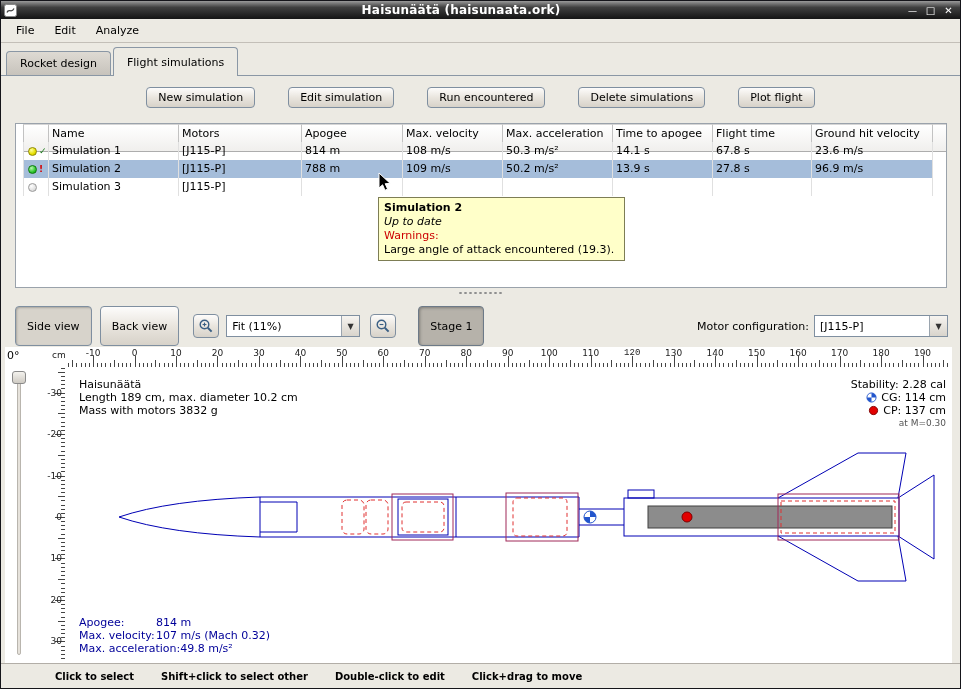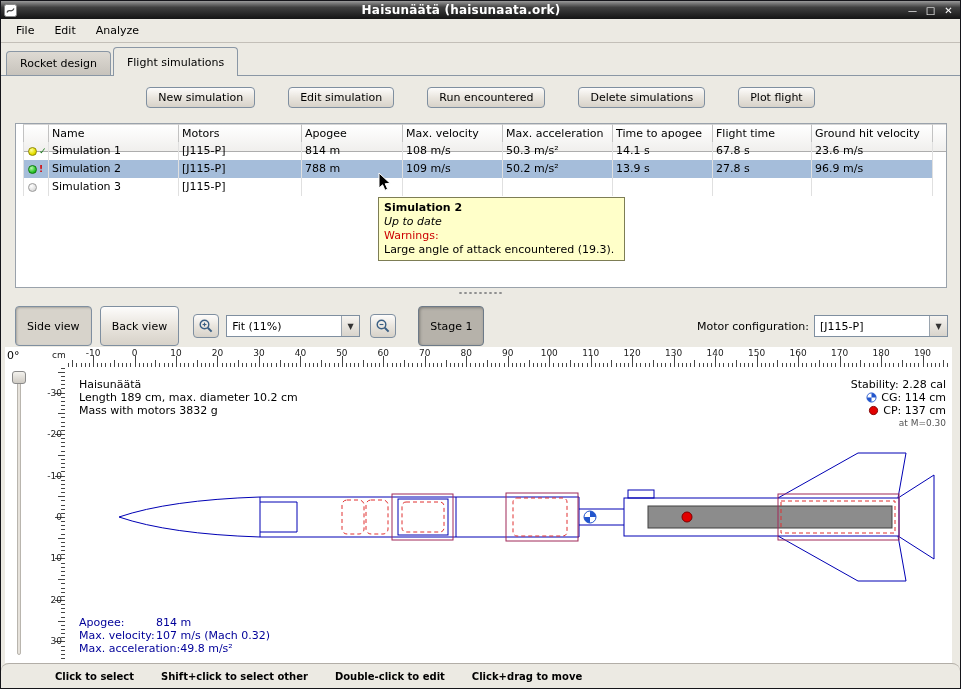--- a/index.html
+++ b/index.html
@@ -93,21 +93,21 @@
   .canvas > svg{position:absolute;left:0;top:0;}
   .rocket-info{position:absolute;left:14px;top:11px;line-height:13px;}
   .stability-info{position:absolute;right:6px;top:11px;text-align:right;line-height:13px;}
   .stability-row{display:flex;justify-content:flex-end;align-items:center;gap:4px;}
   .mach{font-size:9px;color:#555;}
   .flight-info{position:absolute;left:14px;bottom:8px;color:#000099;line-height:13px;}
   .fi-label{display:inline-block;min-width:77px;}
 
   
   .statusbar{position:absolute;left:0;top:662px;right:0;height:25px;border-top:1px solid #b2aea7;background:#eceae3;
-    display:flex;align-items:center;gap:27px;padding-left:54px;font-size:10px;font-weight:600;border-radius:8px;}
+    display:flex;align-items:center;gap:27px;padding-left:54px;font-size:10px;font-weight:600;}
 
   
   .tooltip{position:absolute;left:377px;top:196px;width:247px;background:#ffffc9;border:1px solid #7d7d55;
     padding:3px 5px;line-height:14px;z-index:10;}
   .tt-title{font-weight:bold;}
   .tt-status{font-style:italic;}
   .tt-warnlabel{color:#cc0000;}
   .cursor{position:absolute;left:377px;top:171px;z-index:11;}
 </style>
 </head>
@@ -473,21 +473,21 @@
             <span class="rlabel" style="left: 152.45px;">20</span>
             <span class="rlabel" style="left: 193.925px;">30</span>
             <span class="rlabel" style="left: 235.4px;">40</span>
             <span class="rlabel" style="left: 276.875px;">50</span>
             <span class="rlabel" style="left: 318.35px;">60</span>
             <span class="rlabel" style="left: 359.825px;">70</span>
             <span class="rlabel" style="left: 401.3px;">80</span>
             <span class="rlabel" style="left: 442.775px;">90</span>
             <span class="rlabel" style="left: 484.25px;">100</span>
             <span class="rlabel" style="left: 525.725px;">110</span>
-            <span class="rlabel" style="left: 567.2px;">120</span>
+            <span class="rlabel" style="left: 567.2px; font-family: Liberation Mono, monospace;">120</span>
             <span class="rlabel" style="left: 608.675px;">130</span>
             <span class="rlabel" style="left: 650.15px;">140</span>
             <span class="rlabel" style="left: 691.625px;">150</span>
             <span class="rlabel" style="left: 733.1px;">160</span>
             <span class="rlabel" style="left: 774.575px;">170</span>
             <span class="rlabel" style="left: 816.05px;">180</span>
             <span class="rlabel" style="left: 857.525px;">190</span>
           </div>
       </div>
       <div class="v-ruler">

